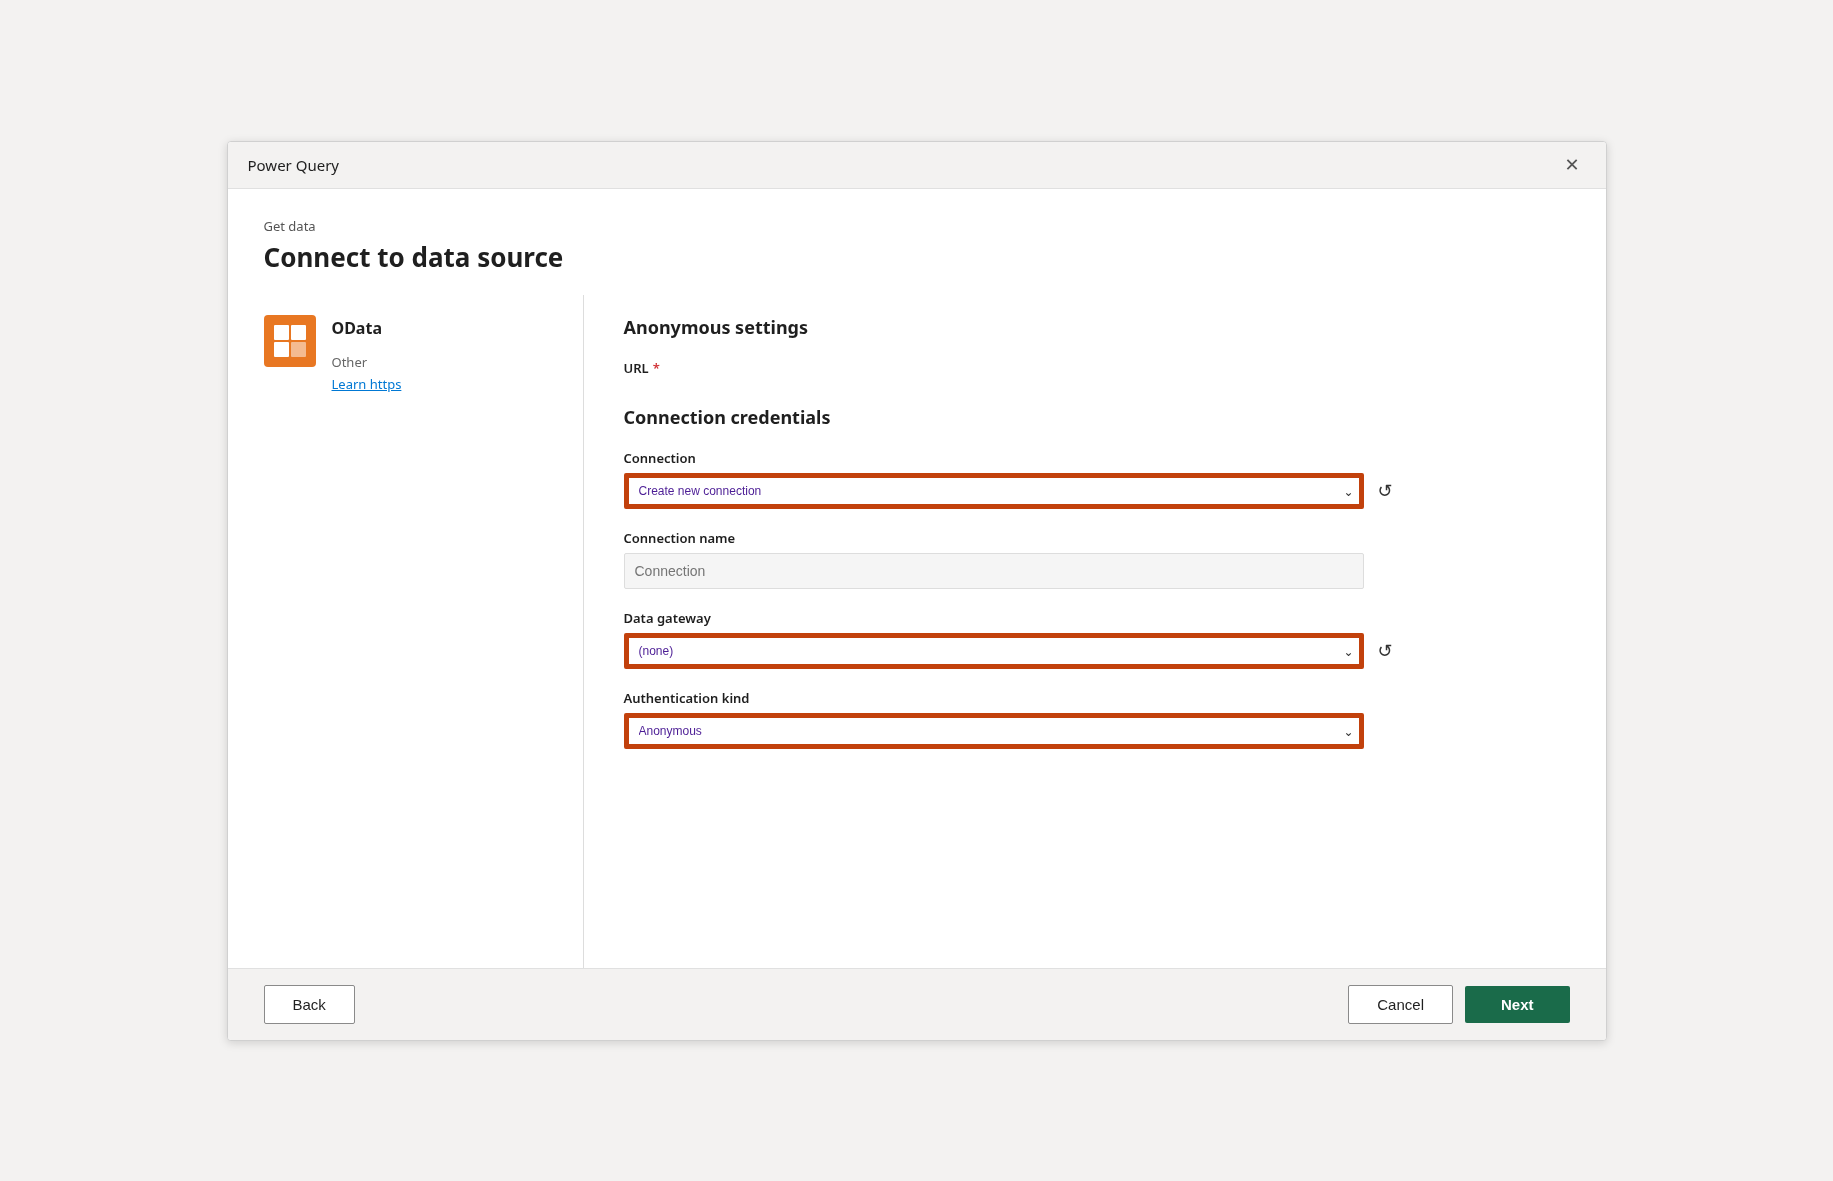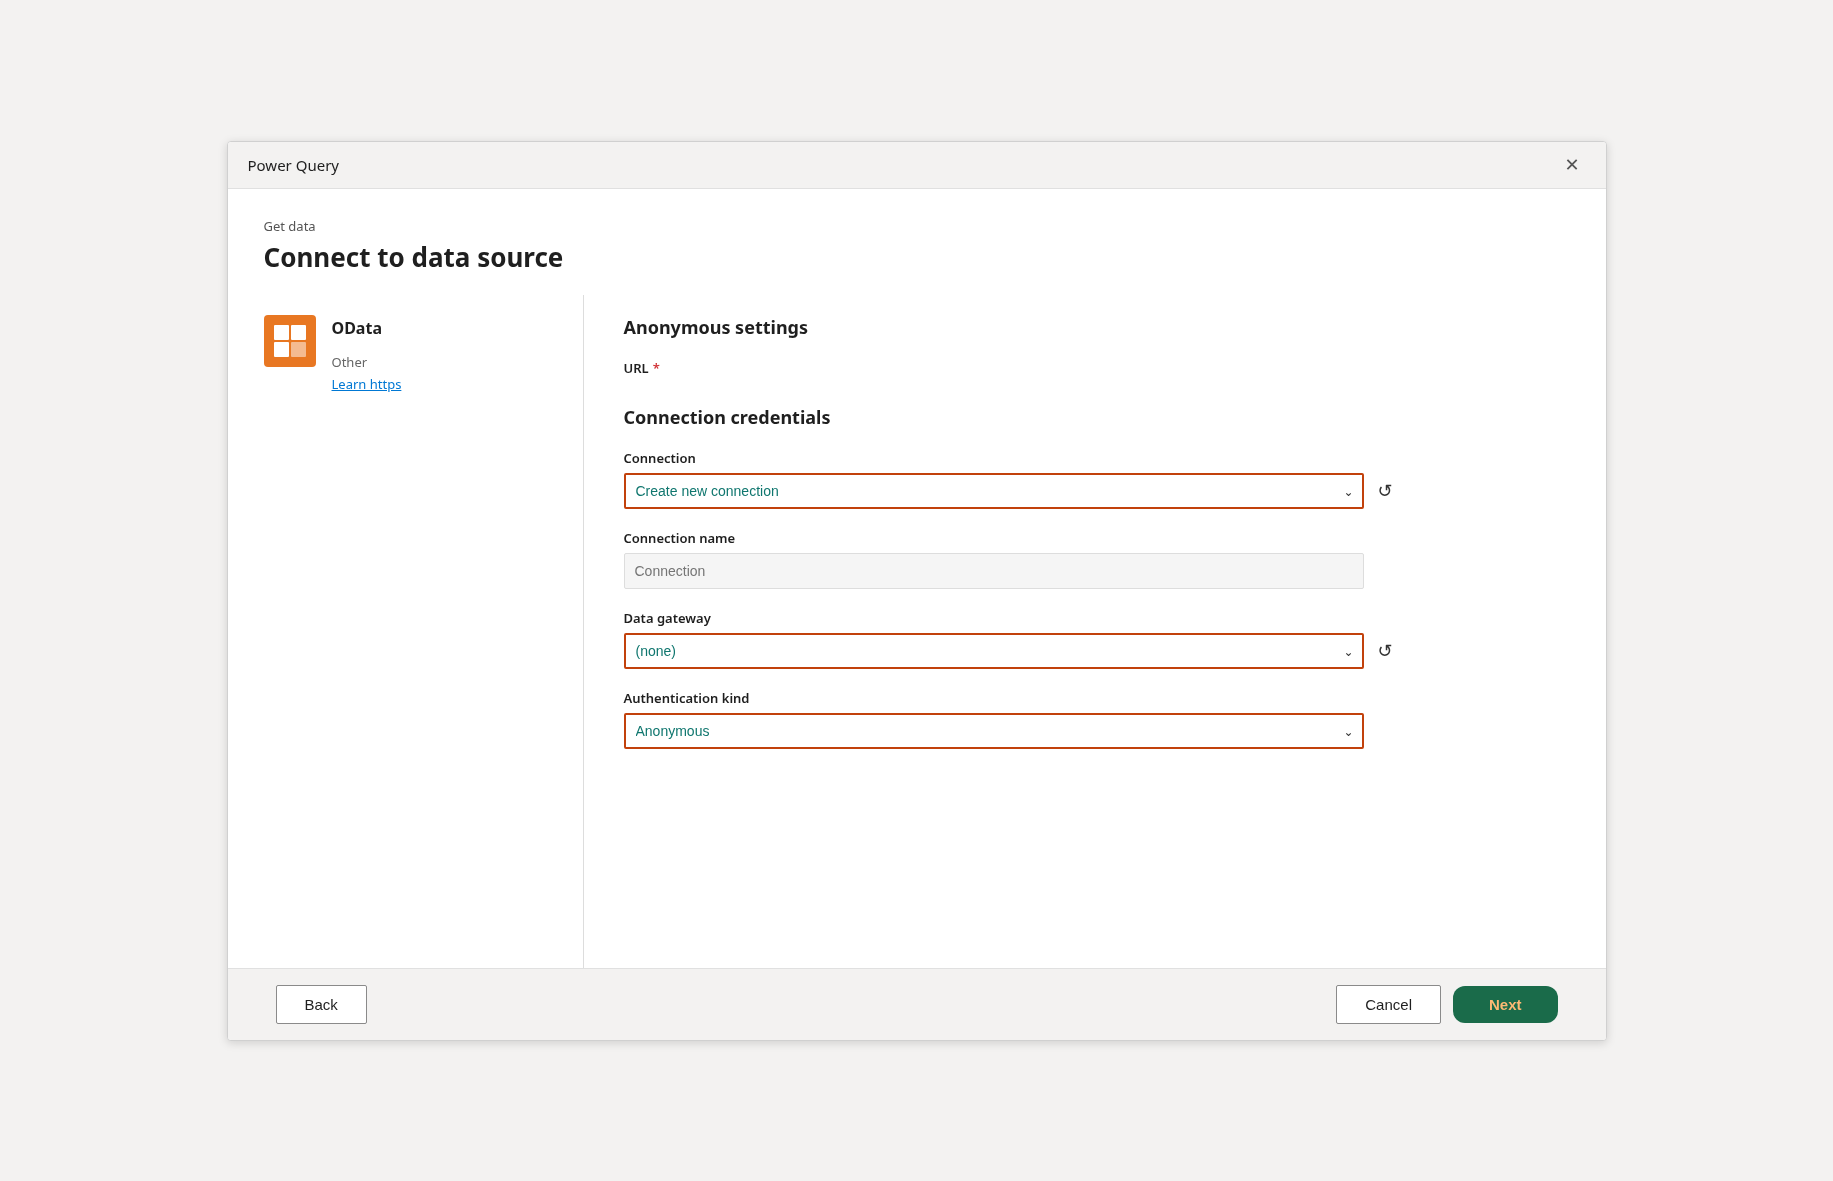--- a/index.html
+++ b/index.html
@@ -168,25 +168,25 @@
       gap: 10px;
     }
     .select-wrapper {
       position: relative;
       width: 100%;
       max-width: 740px;
     }
     .select-control {
       width: 100%;
       height: 36px;
-      border: 2px solid #c2410c;
+      border: 5px solid #c2410c;
       border-radius: 2px;
       padding: 0 36px 0 10px;
-      font-size: 14px;
-      color: #0f766e;
+      font-size: 12px;
+      color: #4c1d95;
       background: #fff;
       appearance: none;
       cursor: pointer;
       outline: none;
     }
     .chevron-icon {
       position: absolute;
       right: 10px;
       top: 50%;
       transform: translateY(-50%);
@@ -207,21 +207,21 @@
       justify-content: center;
     }
     .disabled-input {
       background: #f5f5f5;
       color: #aaa;
       border: 1px solid #ddd;
     }
     .footer {
       background: #f3f2f1;
       border-top: 1px solid #e0e0e0;
-      padding: 16px 48px;
+      padding: 16px 36px;
       display: flex;
       align-items: center;
       justify-content: space-between;
       flex-shrink: 0;
     }
     .footer-left { }
     .footer-right {
       display: flex;
       gap: 12px;
       align-items: center;
@@ -240,26 +240,26 @@
       border: 1px solid #8a8a8a;
       border-radius: 2px;
       padding: 10px 28px;
       font-size: 15px;
       cursor: pointer;
       color: #1f1f1f;
     }
     .btn-next {
       background: #1a6b4a;
       border: none;
-      border-radius: 12px;
+      border-radius: 2px;
       padding: 10px 36px;
       font-size: 15px;
       font-weight: 600;
       cursor: pointer;
-      color: #fdba74;
+      color: #ffffff;
     }
   </style>
 </head>
 <body>
 
 <div class="dialog">
 
   <div class="title-bar">
     <span class="title-bar-text">Power Query</span>
     <button class="close-btn">✕</button>

